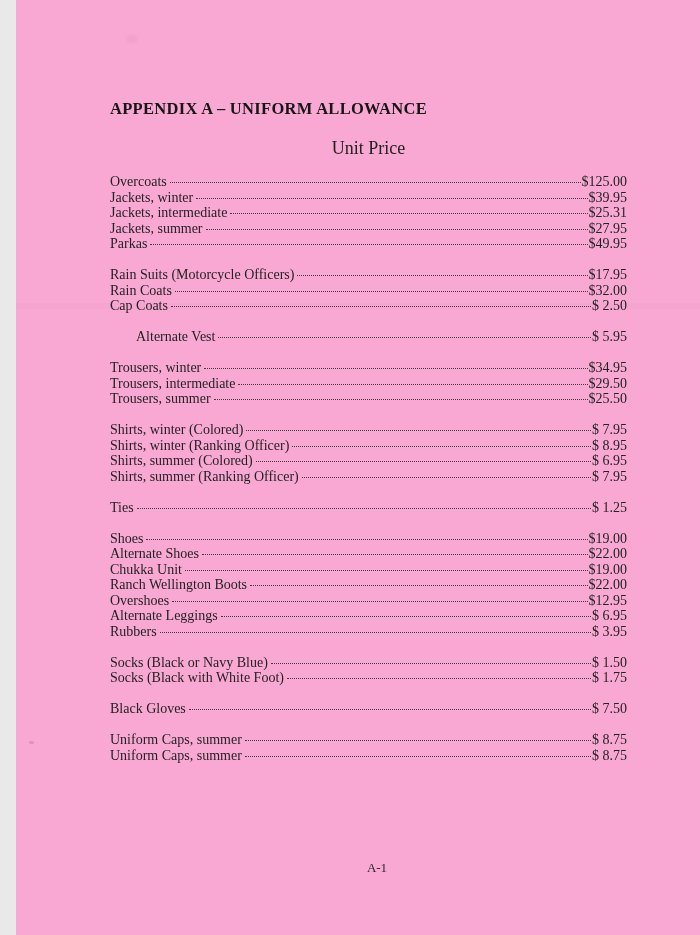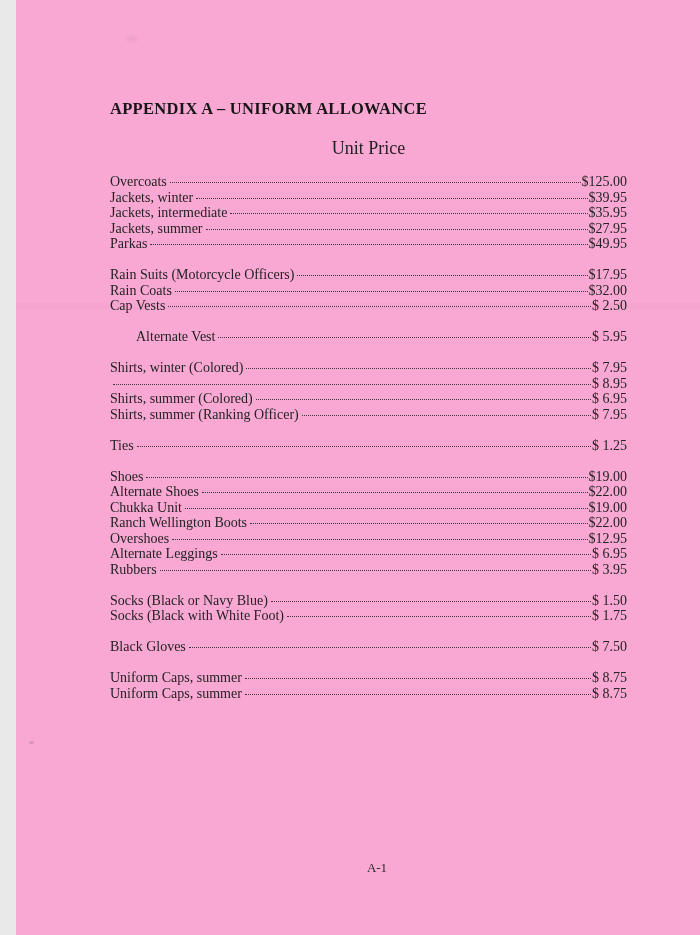--- a/index.html
+++ b/index.html
@@ -147,21 +147,21 @@
             <span class="price">$125.00</span>
           </div>
           <div class="row">
             <span class="label">Jackets, winter</span>
             <span class="leader"></span>
             <span class="price">$39.95</span>
           </div>
           <div class="row">
             <span class="label">Jackets, intermediate</span>
             <span class="leader"></span>
-            <span class="price">$35.95</span>
+            <span class="price">$25.31</span>
           </div>
           <div class="row">
             <span class="label">Jackets, summer</span>
             <span class="leader"></span>
             <span class="price">$27.95</span>
           </div>
           <div class="row">
             <span class="label">Parkas</span>
             <span class="leader"></span>
             <span class="price">$49.95</span>
@@ -172,39 +172,57 @@
             <span class="label">Rain Suits (Motorcycle Officers)</span>
             <span class="leader"></span>
             <span class="price">$17.95</span>
           </div>
           <div class="row">
             <span class="label">Rain Coats</span>
             <span class="leader"></span>
             <span class="price">$32.00</span>
           </div>
           <div class="row">
-            <span class="label">Cap Vests</span>
+            <span class="label">Cap Coats</span>
             <span class="leader"></span>
             <span class="price">$ 2.50</span>
           </div>
         </div>
         <div class="section">
           <div class="row indent">
             <span class="label">Alternate Vest</span>
             <span class="leader"></span>
             <span class="price">$ 5.95</span>
           </div>
         </div>
         <div class="section">
           <div class="row">
+            <span class="label">Trousers, winter</span>
+            <span class="leader"></span>
+            <span class="price">$34.95</span>
+          </div>
+          <div class="row">
+            <span class="label">Trousers, intermediate</span>
+            <span class="leader"></span>
+            <span class="price">$29.50</span>
+          </div>
+          <div class="row">
+            <span class="label">Trousers, summer</span>
+            <span class="leader"></span>
+            <span class="price">$25.50</span>
+          </div>
+        </div>
+        <div class="section">
+          <div class="row">
             <span class="label">Shirts, winter (Colored)</span>
             <span class="leader"></span>
             <span class="price">$ 7.95</span>
           </div>
           <div class="row">
+            <span class="label">Shirts, winter (Ranking Officer)</span>
             <span class="leader"></span>
             <span class="price">$ 8.95</span>
           </div>
           <div class="row">
             <span class="label">Shirts, summer (Colored)</span>
             <span class="leader"></span>
             <span class="price">$ 6.95</span>
           </div>
           <div class="row">
             <span class="label">Shirts, summer (Ranking Officer)</span>

